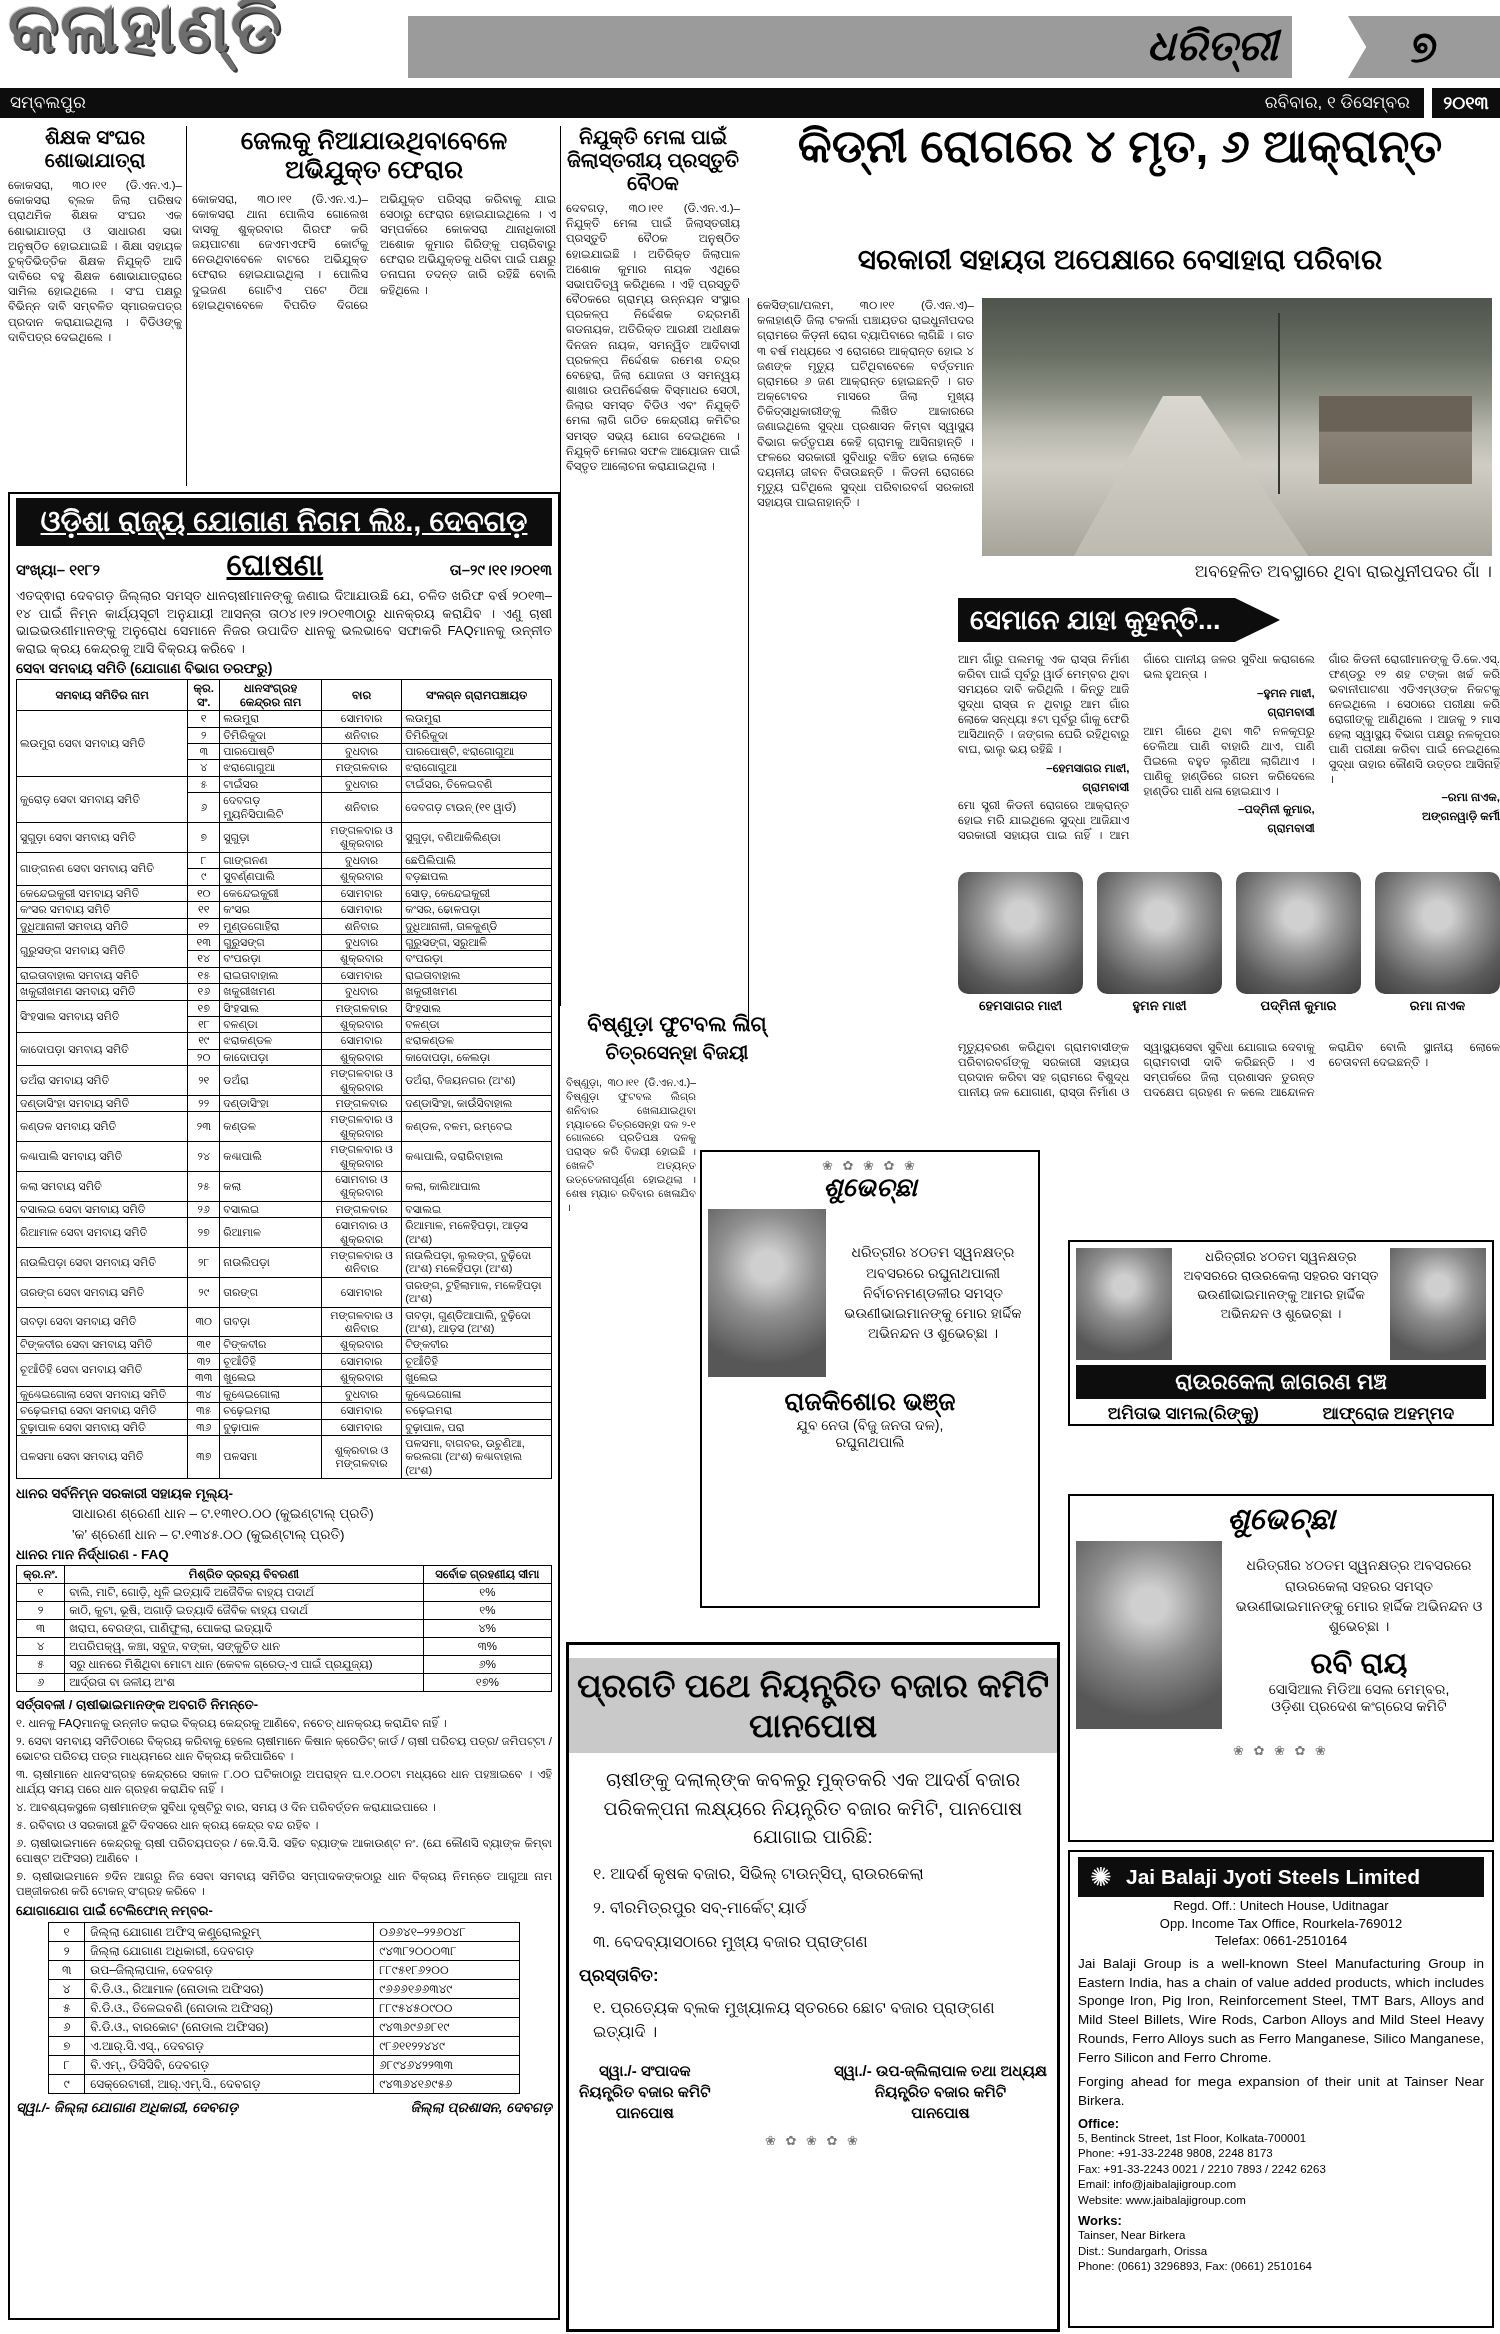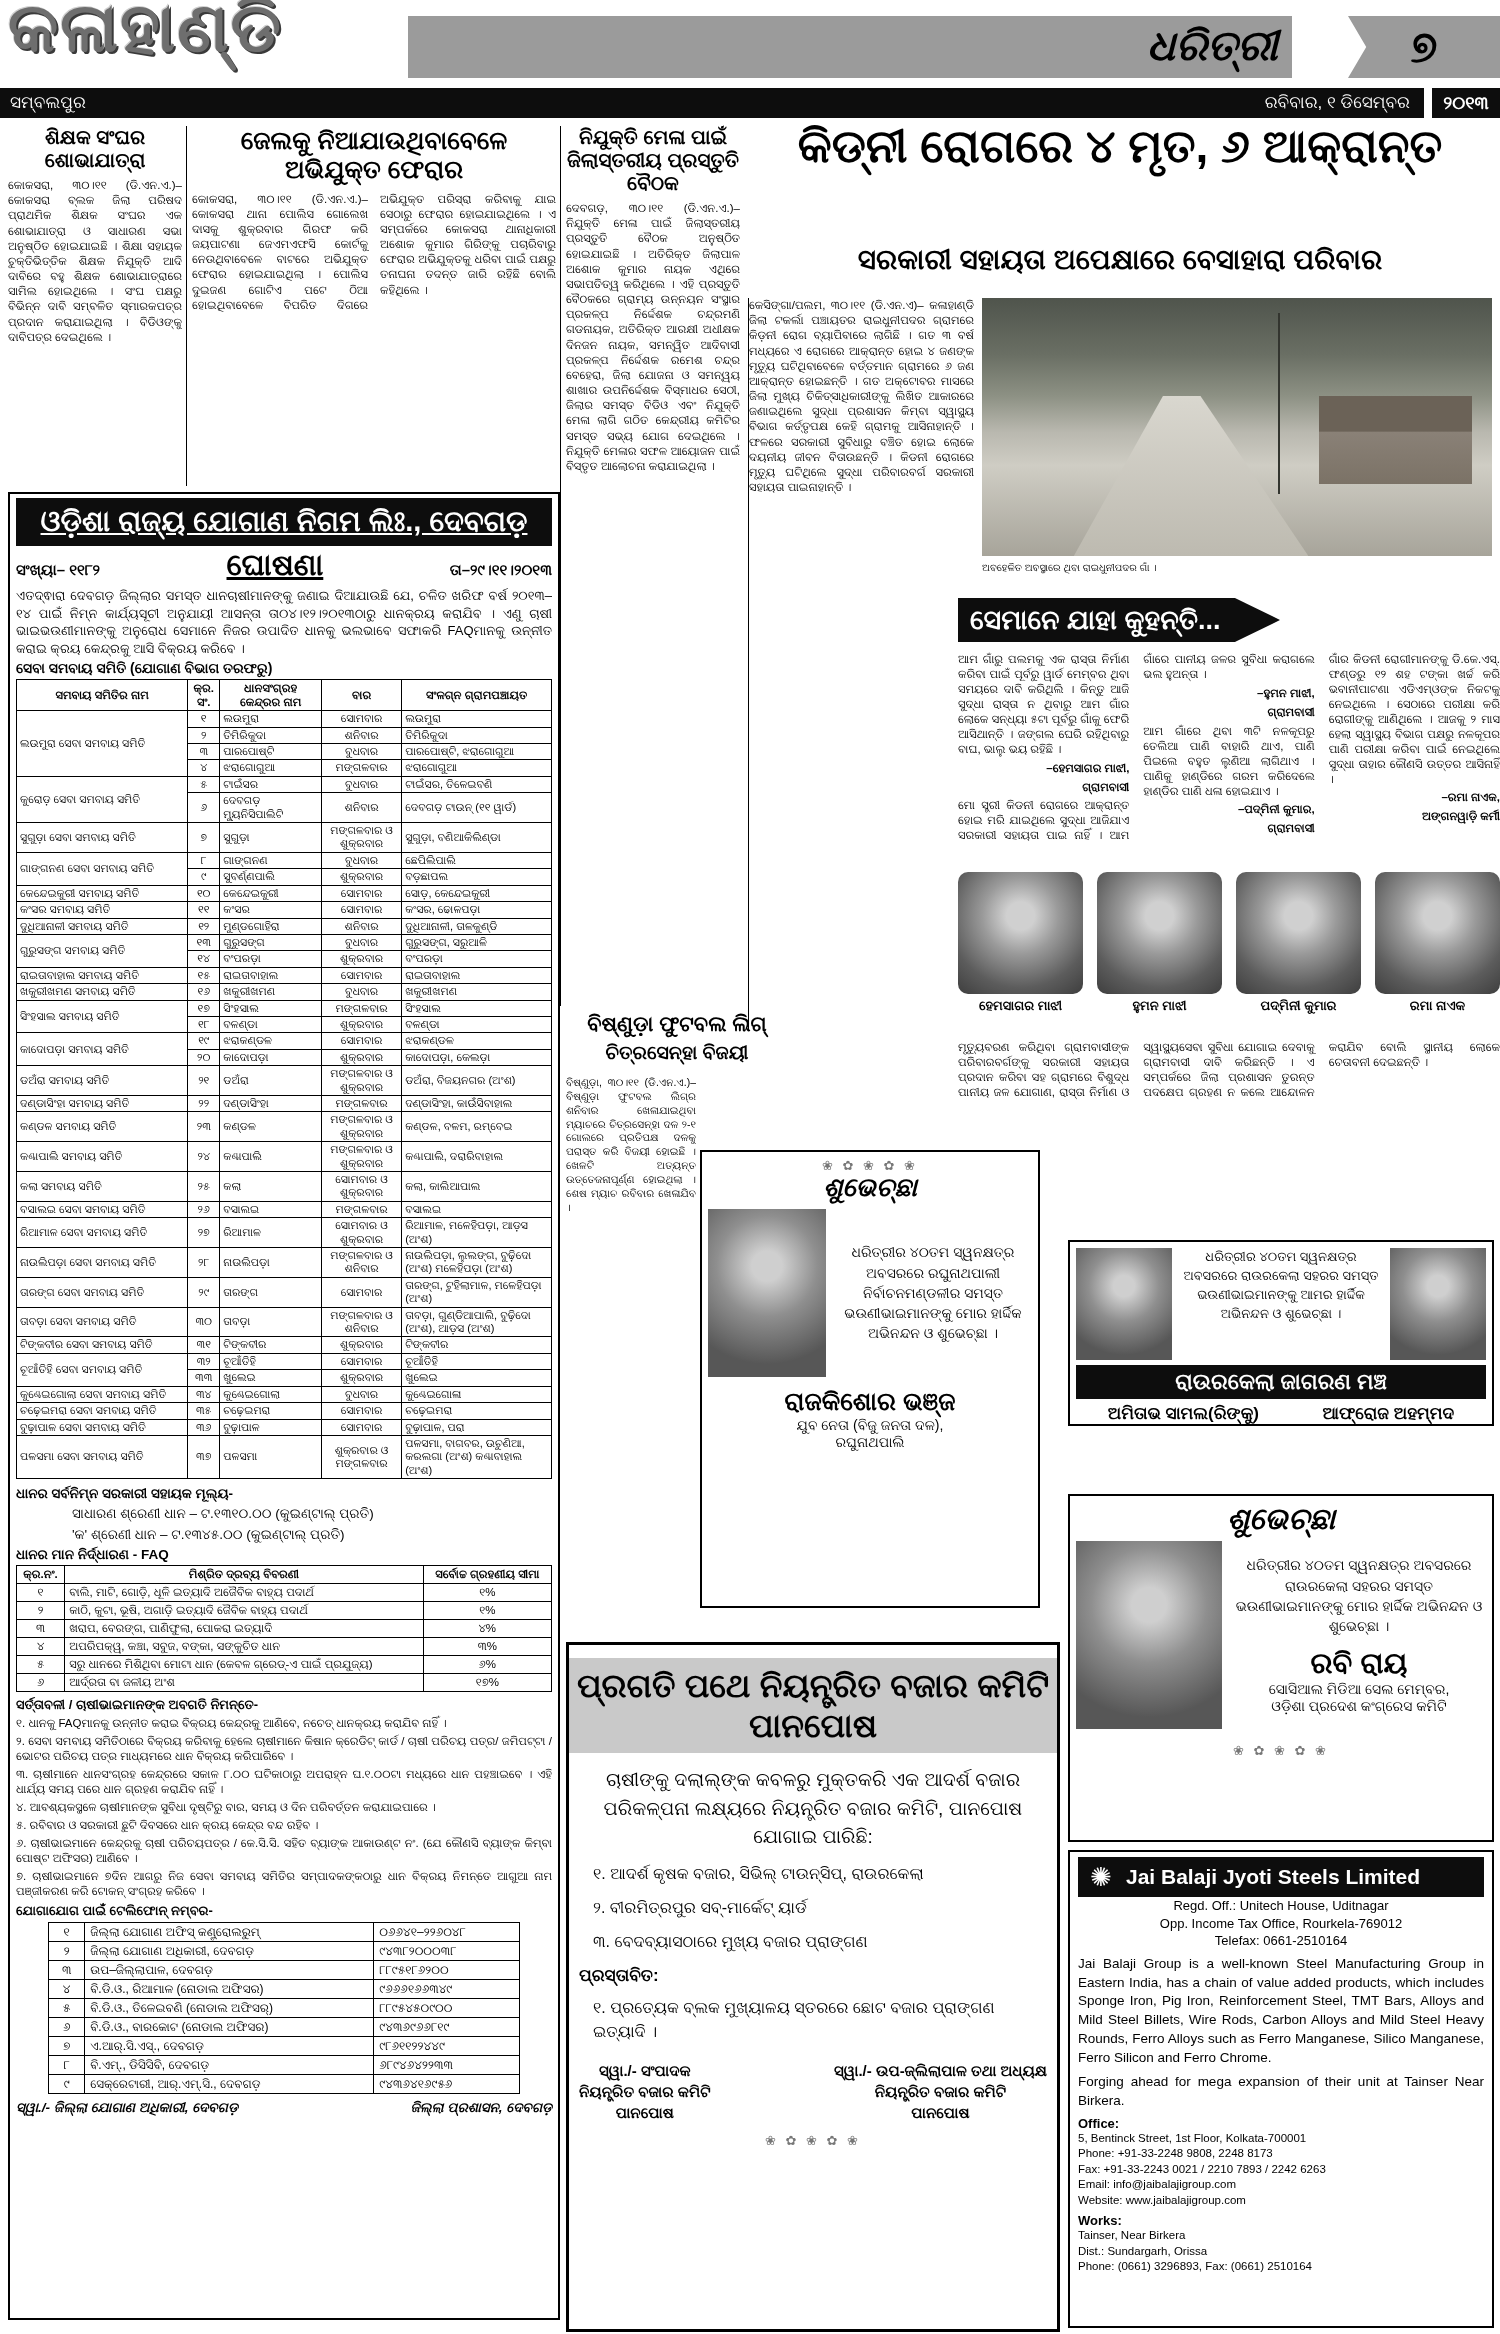--- a/index.html
+++ b/index.html
@@ -22,28 +22,28 @@
             align-items:center;justify-content:center;font-size:18px;font-weight:bold;}
   
   .hl{font-weight:bold;text-align:center;line-height:1.15;}
   .body-txt{font-size:11.5px;line-height:1.32;text-align:justify;overflow:hidden;}
   .vrule{width:1px;background:#000;}
   .art1{left:8px;top:126px;width:174px;height:362px;}
   .art2{left:192px;top:126px;width:364px;height:362px;}
   .art3{left:566px;top:126px;width:174px;height:880px;}
   .kid-hl{left:748px;top:120px;width:744px;font-size:46px;}
   .kid-sub{left:748px;top:244px;width:744px;font-size:28px;}
-  .kid-col{left:748px;top:298px;width:226px;height:732px;border-left:1px solid #000;padding-left:0;}
+  .kid-col{left:748px;top:298px;width:226px;height:732px;border-left:1px solid #000;padding-left:8px;}
   .photo-road{left:982px;top:298px;width:510px;height:258px;
       background:linear-gradient(180deg,#4f544c 0%,#6a6f64 22%,#8d9184 38%,#b9b8af 52%,#cfcdc4 65%,#a7a49a 100%);overflow:hidden;}
   .road{position:absolute;left:18%;bottom:0;width:46%;height:62%;background:linear-gradient(180deg,#d9d7cf,#bdbab0);
         clip-path:polygon(38% 0,54% 0,100% 100%,0 100%);}
   .hut{position:absolute;right:4%;bottom:28%;width:30%;height:34%;background:linear-gradient(180deg,#6b6257 40%,#8a8177 41%,#7b7266);}
   .pole{position:absolute;left:58%;top:6%;width:2px;height:70%;background:#33352f;}
-  .caption{left:982px;top:562px;width:510px;text-align:left;font-size:10px;}
+  .caption{left:982px;top:562px;width:510px;text-align:right;font-size:17px;}
   .quote-banner{left:958px;top:598px;width:322px;height:44px;background:#0d0d0d;color:#fff;font-weight:bold;
                 font-size:27px;display:flex;align-items:center;padding-left:12px;
                 clip-path:polygon(0 0,86% 0,100% 50%,86% 100%,0 100%);}
   .quotes{left:958px;top:652px;width:542px;height:214px;column-count:3;column-gap:14px;
           font-size:11.5px;line-height:1.3;text-align:justify;overflow:hidden;}
   .quotes p{margin:0 0 4px 0;}
   .q-attr{font-weight:bold;text-align:right;margin:0;}
   .photostrip{left:958px;top:872px;width:542px;height:164px;display:flex;gap:14px;}
   .pcell{flex:1;display:flex;flex-direction:column;align-items:center;}
   .portrait{width:100%;height:122px;border-radius:10px;

